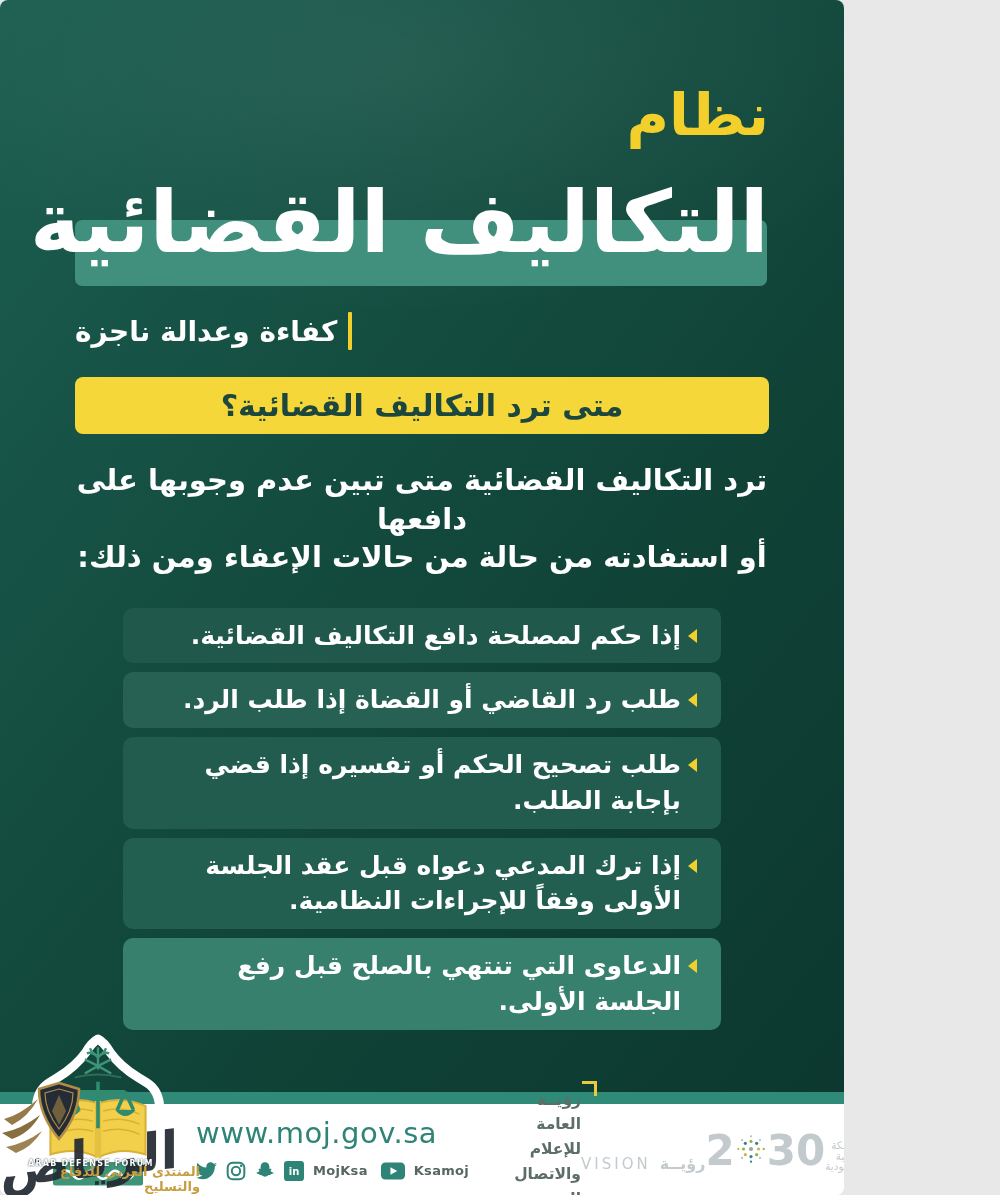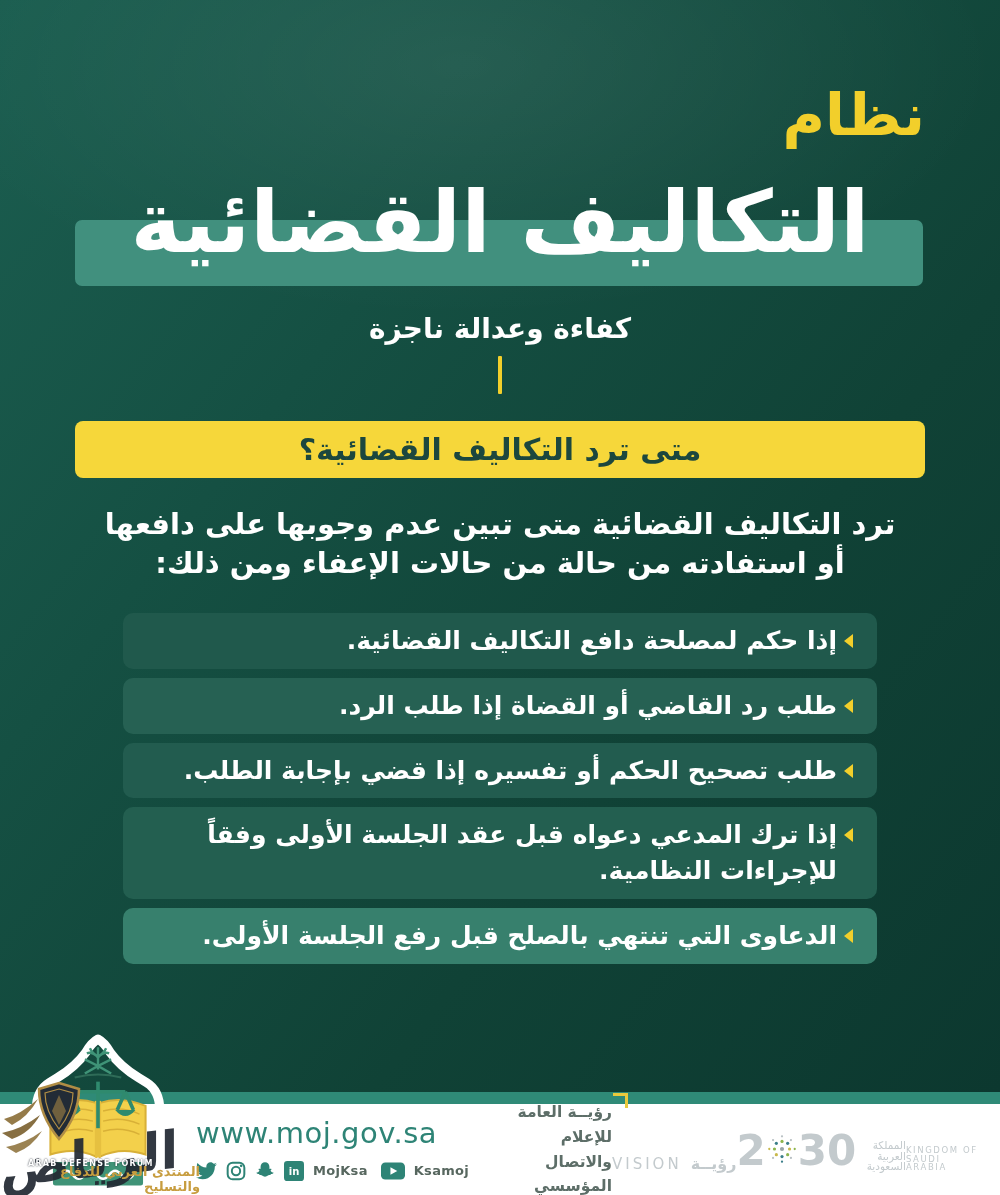--- a/index.html
+++ b/index.html
@@ -1,39 +1,40 @@
 <!DOCTYPE html>
 <html lang="ar"><head>
 <meta charset="utf-8">
 <style>
   html,body{margin:0;padding:0;background:#e8e8e8;}
   .poster{
-    position:relative;width:1000px;height:1195px;overflow:hidden;
+    position:relative;width:844px;height:1195px;overflow:hidden;
     font-family:"DejaVu Sans",sans-serif;
     background:#fff;
+    border-radius:8px;
   }
   
   .hero{
     position:relative;height:1092px;box-sizing:border-box;
     padding:86px 75px 0;
     background:
       radial-gradient(ellipse 900px 420px at 46% 6%, rgba(255,255,255,.07), rgba(255,255,255,0) 60%),
       linear-gradient(128deg,#1b5e50 0%, #155043 32%, #104236 66%, #0c382f 100%);
   }
   .kicker{
     text-align:right;color:#f2cf2b;font-size:58px;font-weight:bold;line-height:1;
     letter-spacing:0;direction:rtl;
   }
   .title-wrap{position:relative;margin-top:4px;height:148px;}
   .title-band{position:absolute;left:0;right:2px;top:72px;height:66px;background:#41907e;border-radius:7px;}
   .poster-title{
     position:relative;margin:0;color:#ffffff;font-size:86px;font-weight:bold;
     line-height:148px;text-align:center;white-space:nowrap;direction:rtl;z-index:1;
   }
-  .tagline{margin-top:16px;display:flex;align-items:center;gap:11px;flex-direction:column;}
+  .tagline{margin-top:16px;display:flex;align-items:center;gap:11px;}
   .tagline-text{color:#ffffff;font-size:28px;font-weight:bold;direction:rtl;}
   .tag-bar{width:4px;height:38px;background:#f2cf2b;border-radius:1px;}
   .banner{
     margin-top:27px;height:57px;background:#f6d73a;border-radius:8px;
     display:flex;align-items:center;justify-content:center;
     color:#1c473e;font-size:30px;font-weight:bold;direction:rtl;
   }
   .intro{margin-top:27px;color:#ffffff;text-align:center;font-size:29px;font-weight:bold;
     line-height:1.33;direction:rtl;}
   

